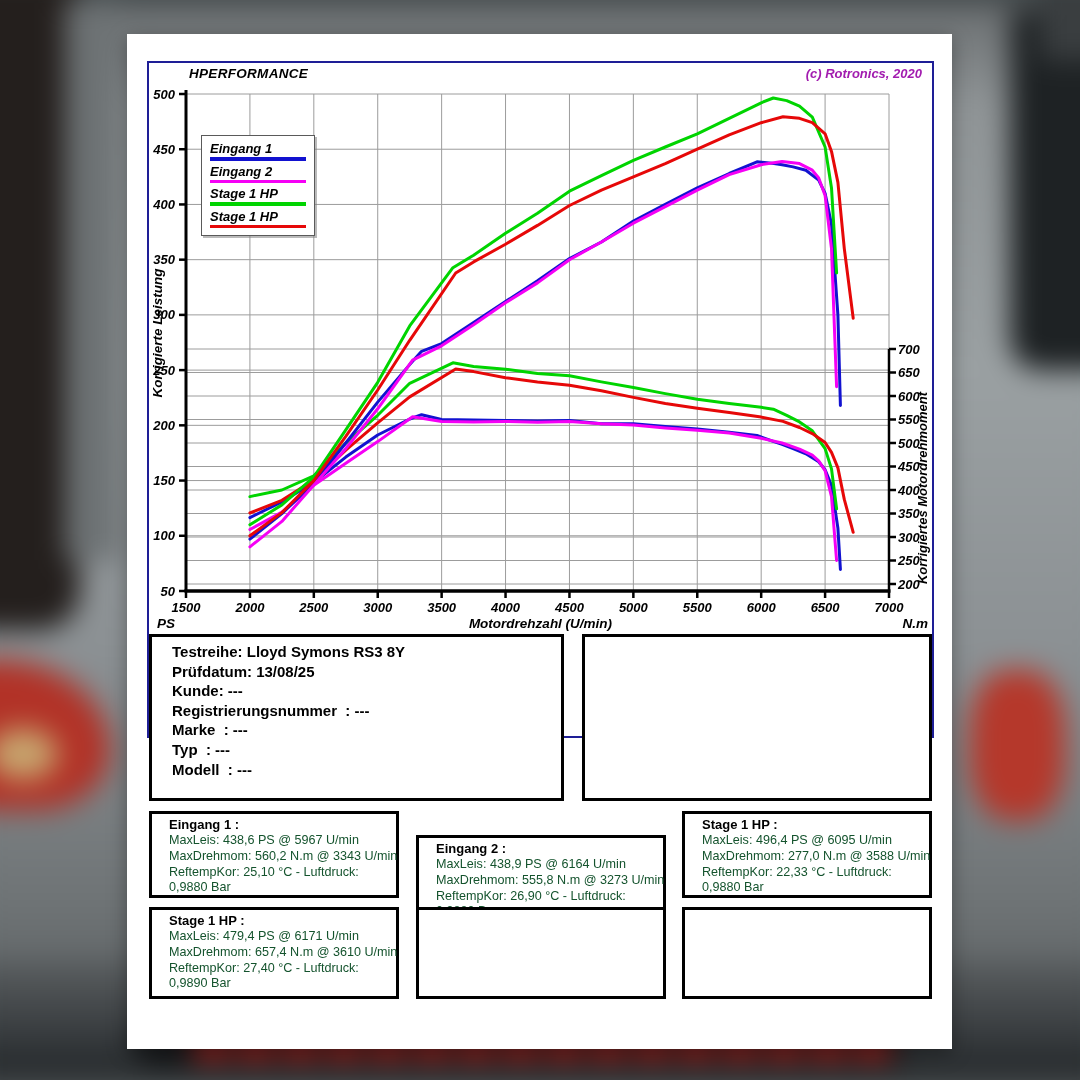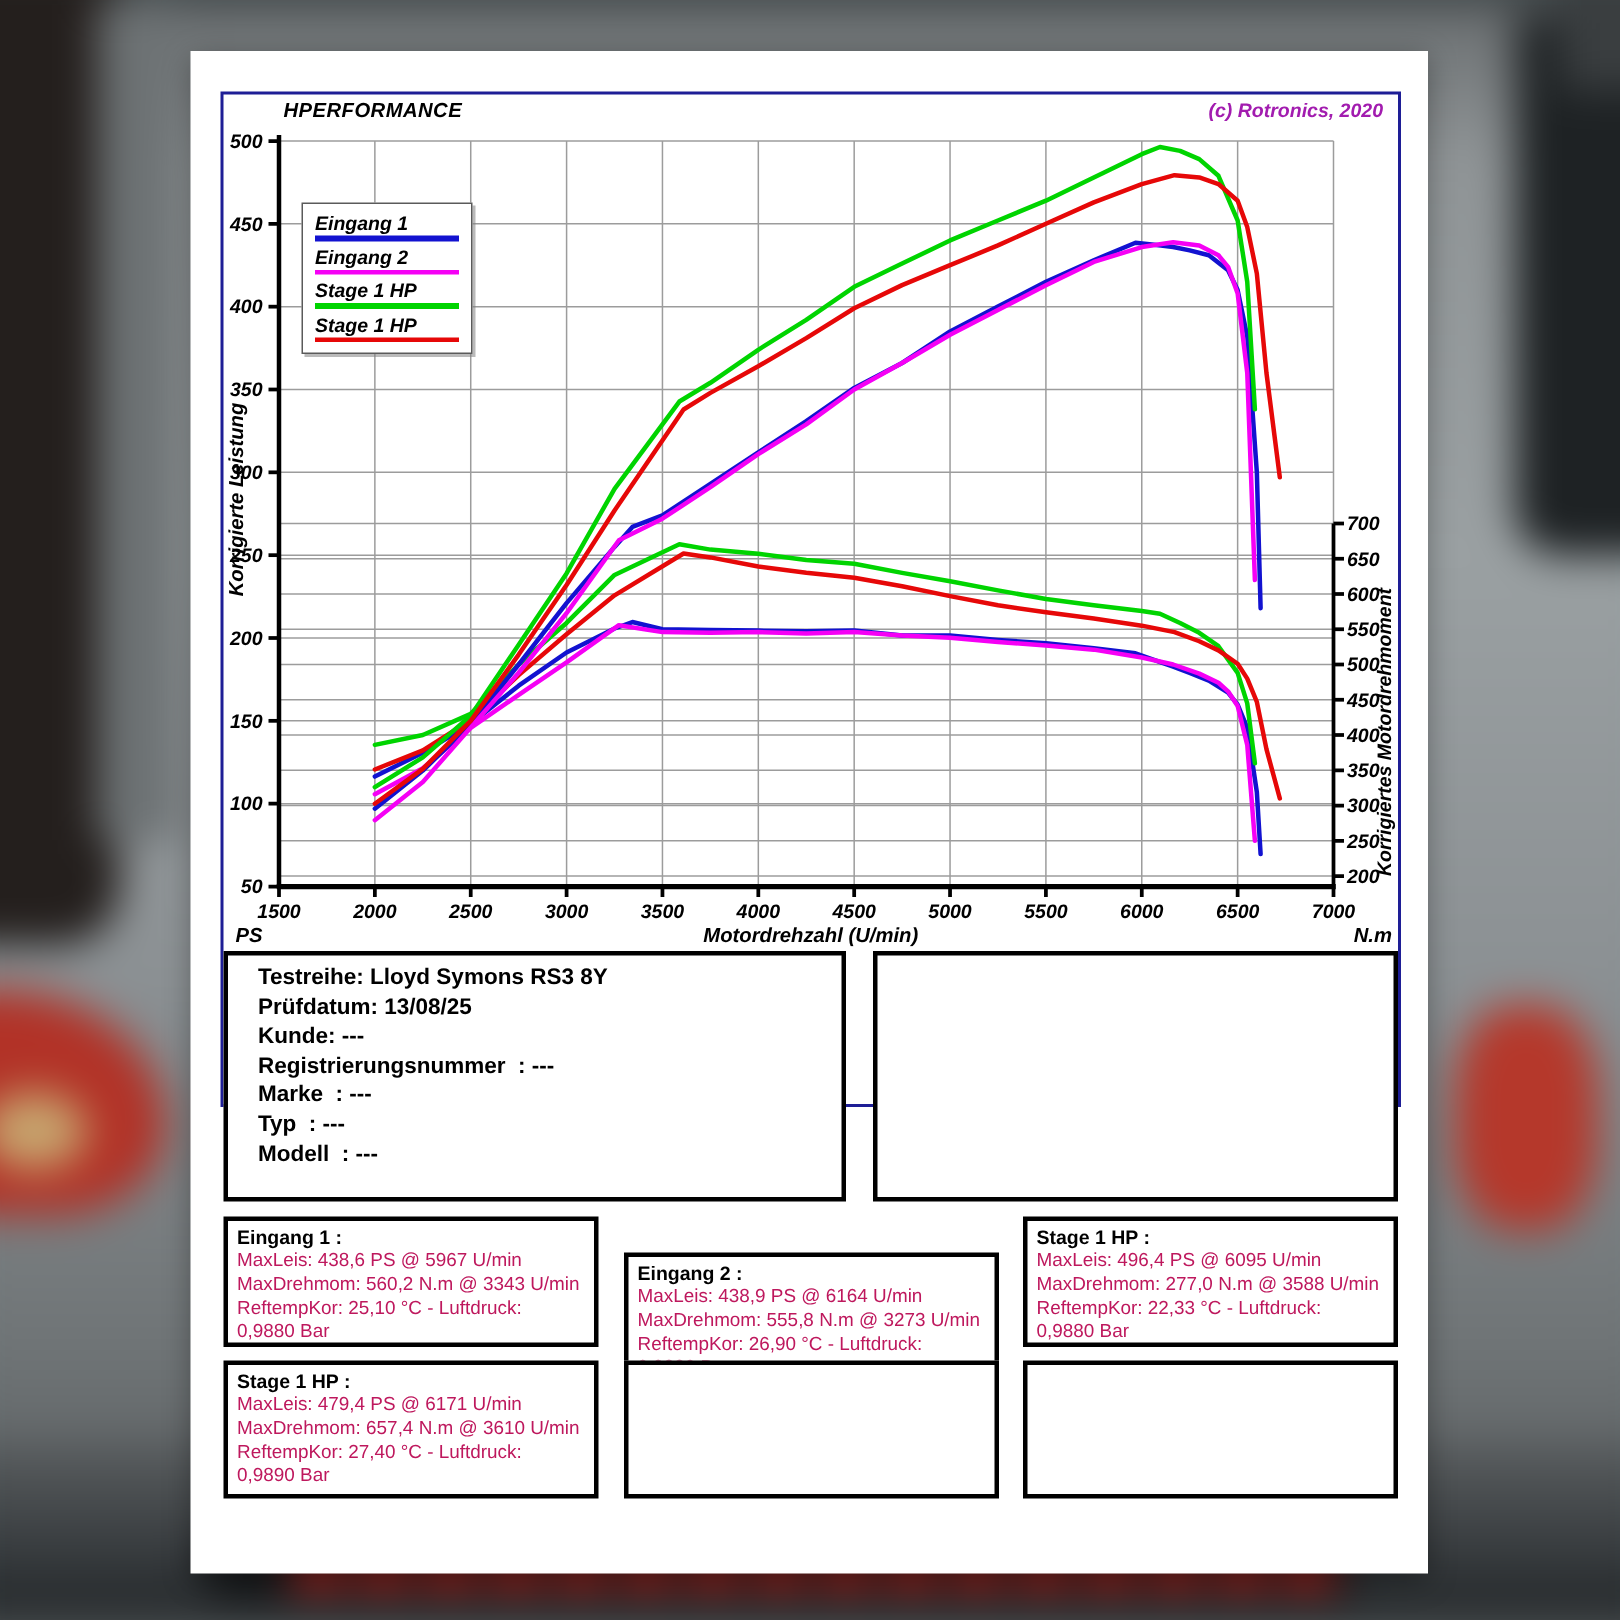--- a/index.html
+++ b/index.html
@@ -39,23 +39,23 @@
   .infobox{position:absolute;border:3px solid #000;background:#fff;}
   .ib-test{left:22px;top:600px;width:415px;height:167px;padding:5px 8px;}
   .ib-test .ln{font-size:15px;font-weight:bold;color:#000;line-height:19.6px;white-space:pre;margin-left:12px;}
   .ib-empty-1{left:455px;top:600px;width:350px;height:167px;}
   .ib-r2a{left:22px;top:777px;width:250px;height:87px;}
   .ib-r2b{left:289px;top:777px;width:250px;height:87px;margin-top:24px;}
   .ib-r2c{left:555px;top:777px;width:250px;height:87px;}
   .ib-r3a{left:22px;top:873px;width:250px;height:92px;}
   .ib-empty-2{left:289px;top:873px;width:250px;height:92px;}
   .ib-empty-3{left:555px;top:873px;width:250px;height:92px;}
-  .resultbox{padding:3px 6px;}
+  .resultbox{padding:3px 17px;}
   .resultbox .ttl{font-size:13px;font-weight:bold;color:#000;line-height:16px;}
-  .resultbox .ln{font-size:12.6px;color:#be185d;line-height:15.8px;white-space:nowrap;}
+  .resultbox .ln{font-size:12.6px;color:#14532d;line-height:15.8px;white-space:nowrap;}
 </style>
 </head>
 <body>
 
 <div class="bg">
   <div class="bg-blur">
     <div class="bg-base"></div>
     <div class="bg-topbar"></div>
     <div class="bg-pillar-left"></div>
     <div class="bg-col-left2"></div>

